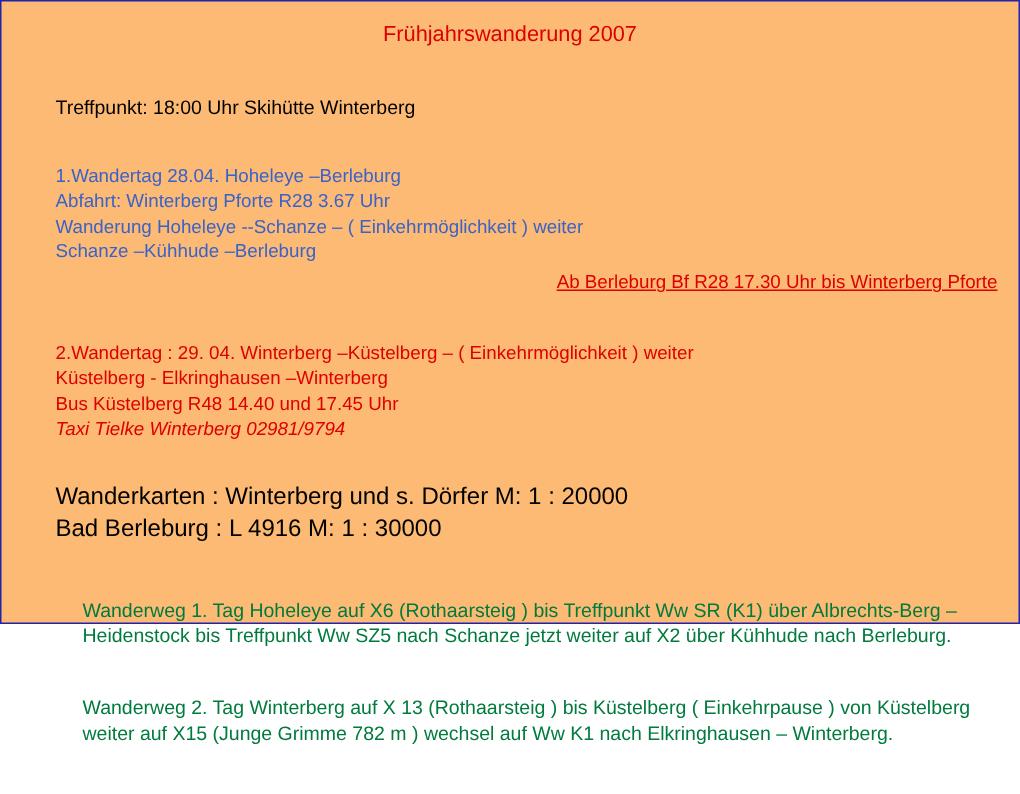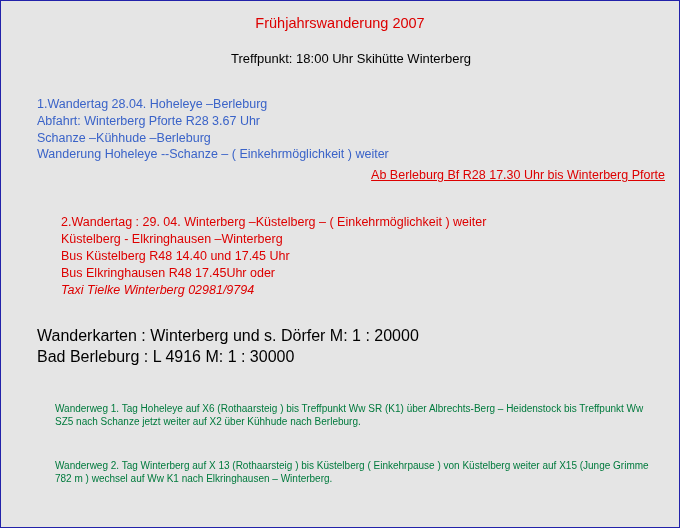--- a/index.html
+++ b/index.html
@@ -9,44 +9,43 @@
   body {
     width: 680px;
     height: 529px;
     background: #ffffff;
     font-family: "Liberation Sans", sans-serif;
     overflow: hidden;
   }
   .page {
     position: relative;
     width: 680px;
-    height: 528px;
+    height: 416px;
     box-sizing: border-box;
     border: 1px solid #2222aa;
-    background: #e5e5e5;
+    background: #fdba74;
   }
   .inner {
     padding: 10px 14px 0 14px;
   }
   .title-block {
     text-align: center;
     color: #dd0000;
     font-size: 14.5px;
     line-height: 1.5;
     margin-top: 2px;
   }
   .title-line {
     display: block;
   }
   .meeting {
-    margin-top: 16px;
+    margin-top: 29px;
     margin-left: 22px;
     color: #000000;
     font-size: 13px;
-    text-align: center;
   }
   .block {
     margin-left: 22px;
     font-size: 12.5px;
     line-height: 1.35;
   }
   .day1 {
     margin-top: 30px;
     color: #3a63c8;
   }
@@ -59,38 +58,37 @@
     display: block;
     margin-top: 4px;
     text-align: right;
   }
   .day2 {
     margin-top: 30px;
     color: #dd0000;
   }
   .day2 .line {
     display: block;
-    margin-left: 24px;
   }
   .day2 .taxi {
     font-style: italic;
   }
   .maps {
     margin-top: 26px;
     color: #000000;
     font-size: 16px;
   }
   .maps .line {
     display: block;
   }
   .routes {
     margin-top: 34px;
     margin-left: 40px;
     color: #007a3d;
-    font-size: 10px;
+    font-size: 13px;
     line-height: 1.35;
   }
   .routes p {
     margin: 0 0 0 0;
     max-width: 600px;
   }
   .routes p.second {
     margin-top: 30px;
   }
 </style>
@@ -102,30 +100,29 @@
 
     <div class="title-block">
       <span class="title-line">Frühjahrswanderung 2007</span>
     </div>
 
     <div class="meeting">Treffpunkt: 18:00 Uhr Skihütte Winterberg</div>
 
     <div class="block day1">
       <span class="line">1.Wandertag  28.04. Hoheleye –Berleburg</span>
       <span class="line">Abfahrt: Winterberg Pforte R28    3.67 Uhr</span>
+      <span class="line">Wanderung  Hoheleye  --Schanze –  ( Einkehrmöglichkeit ) weiter</span>
       <span class="line">Schanze –Kühhude –Berleburg</span>
-      <span class="line">Wanderung  Hoheleye  --Schanze –  ( Einkehrmöglichkeit ) weiter</span>
       <span class="underline-red">Ab Berleburg Bf    R28  17.30 Uhr bis  Winterberg Pforte</span>
     </div>
 
     <div class="block day2">
       <span class="line">2.Wandertag : 29. 04. Winterberg –Küstelberg –  ( Einkehrmöglichkeit ) weiter</span>
       <span class="line">Küstelberg - Elkringhausen –Winterberg</span>
       <span class="line">Bus  Küstelberg  R48  14.40 und 17.45 Uhr</span>
-      <span class="line">Bus  Elkringhausen  R48   17.45Uhr  oder</span>
       <span class="line taxi">Taxi  Tielke Winterberg  02981/9794</span>
     </div>
 
     <div class="block maps">
       <span class="line">Wanderkarten : Winterberg und s. Dörfer  M: 1 : 20000</span>
       <span class="line">Bad Berleburg : L 4916  M: 1 : 30000</span>
     </div>
 
     <div class="routes">
       <p>Wanderweg 1. Tag   Hoheleye auf X6 (Rothaarsteig ) bis Treffpunkt  Ww  SR (K1) über Albrechts-Berg – Heidenstock  bis Treffpunkt Ww  SZ5   nach Schanze jetzt weiter  auf X2 über Kühhude  nach Berleburg.</p>

